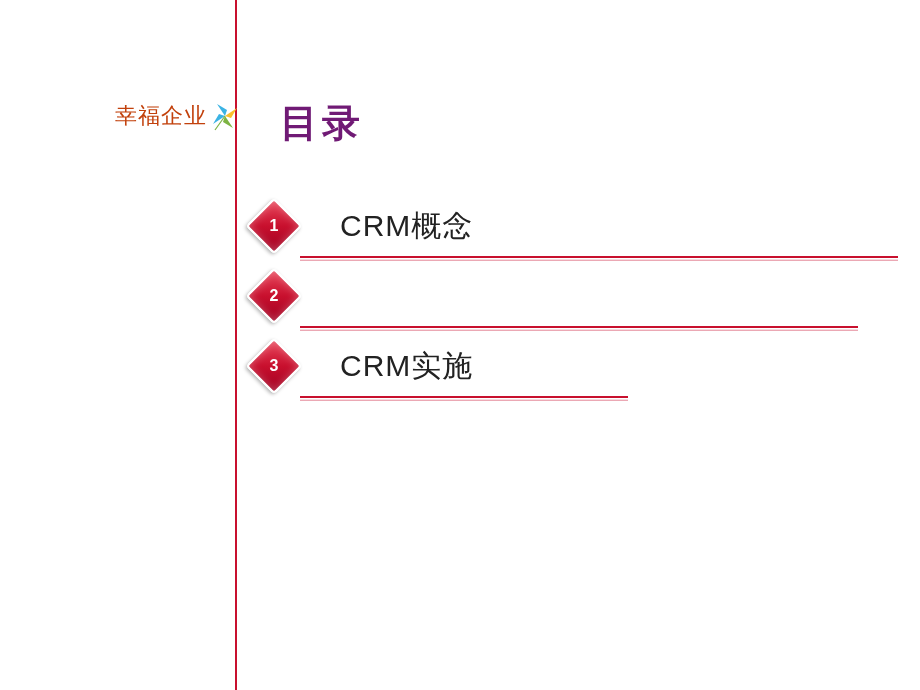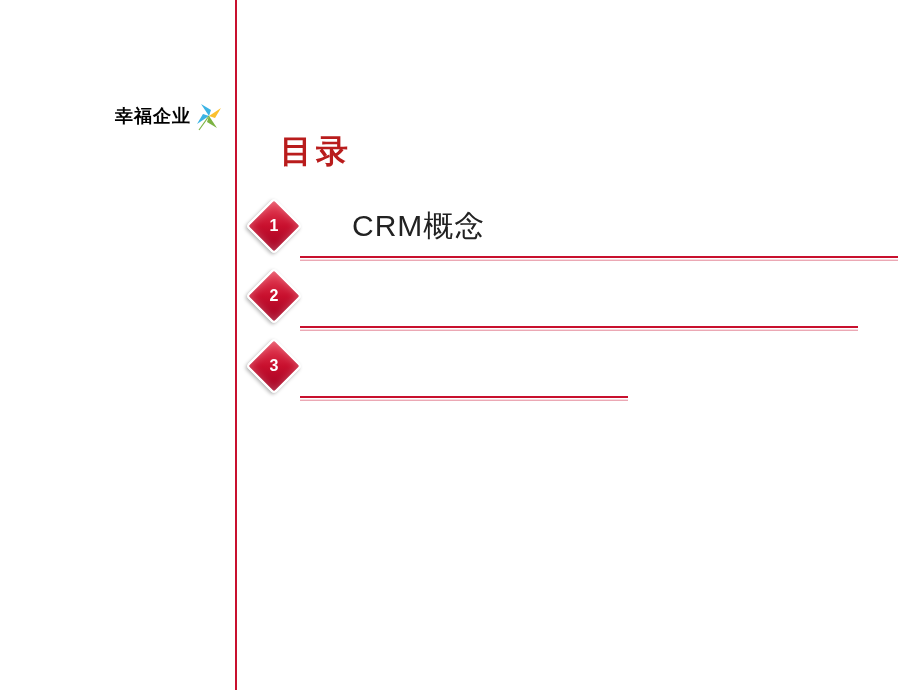--- a/index.html
+++ b/index.html
@@ -21,40 +21,39 @@
     }
     .logo-block {
       position: absolute;
       left: 115px;
       top: 100px;
       display: flex;
       align-items: center;
       gap: 2px;
     }
     .logo-text {
-      color: #000000;
-      font-size: 18px;
-      font-weight: bold;
+      color: #c2410c;
+      font-size: 22px;
+      font-weight: normal;
       letter-spacing: 1px;
     }
     .logo-icon {
       width: 32px;
       height: 32px;
       position: relative;
     }
     .logo-icon svg { width: 100%; height: 100%; }
     .title {
       position: absolute;
       left: 280px;
       top: 98px;
-      color: #b91c1c;
-      font-size: 32px;
+      color: #701a75;
+      font-size: 38px;
       font-weight: bold;
       letter-spacing: 4px;
-      margin-top: 32px;
     }
     .toc {
       position: absolute;
       left: 248px;
       top: 200px;
       width: 610px;
     }
     .toc-item {
       display: flex;
       align-items: center;
@@ -85,21 +84,21 @@
       left: 50%;
       transform: translate(-50%, -50%);
       color: #ffffff;
       font-size: 16px;
       font-weight: bold;
       z-index: 2;
     }
     .toc-label {
       font-size: 30px;
       color: #222;
-      margin-left: 52px;
+      margin-left: 40px;
       letter-spacing: 1px;
       font-weight: 400;
     }
     .toc-line {
       position: absolute;
       left: 52px;
       right: 0;
       bottom: -6px;
       height: 2px;
       background: #c8102e;
@@ -151,15 +150,16 @@
       <div class="diamond-shape"></div>
       <span class="diamond-number">2</span>
     </div>
     <div class="toc-line"></div>
   </div>
   <div class="toc-item">
     <div class="diamond">
       <div class="diamond-shape"></div>
       <span class="diamond-number">3</span>
     </div>
+    <span class="toc-label">CRM实施</span>
     <div class="toc-line"></div>
   </div>
 </div>
 
 </body></html>

